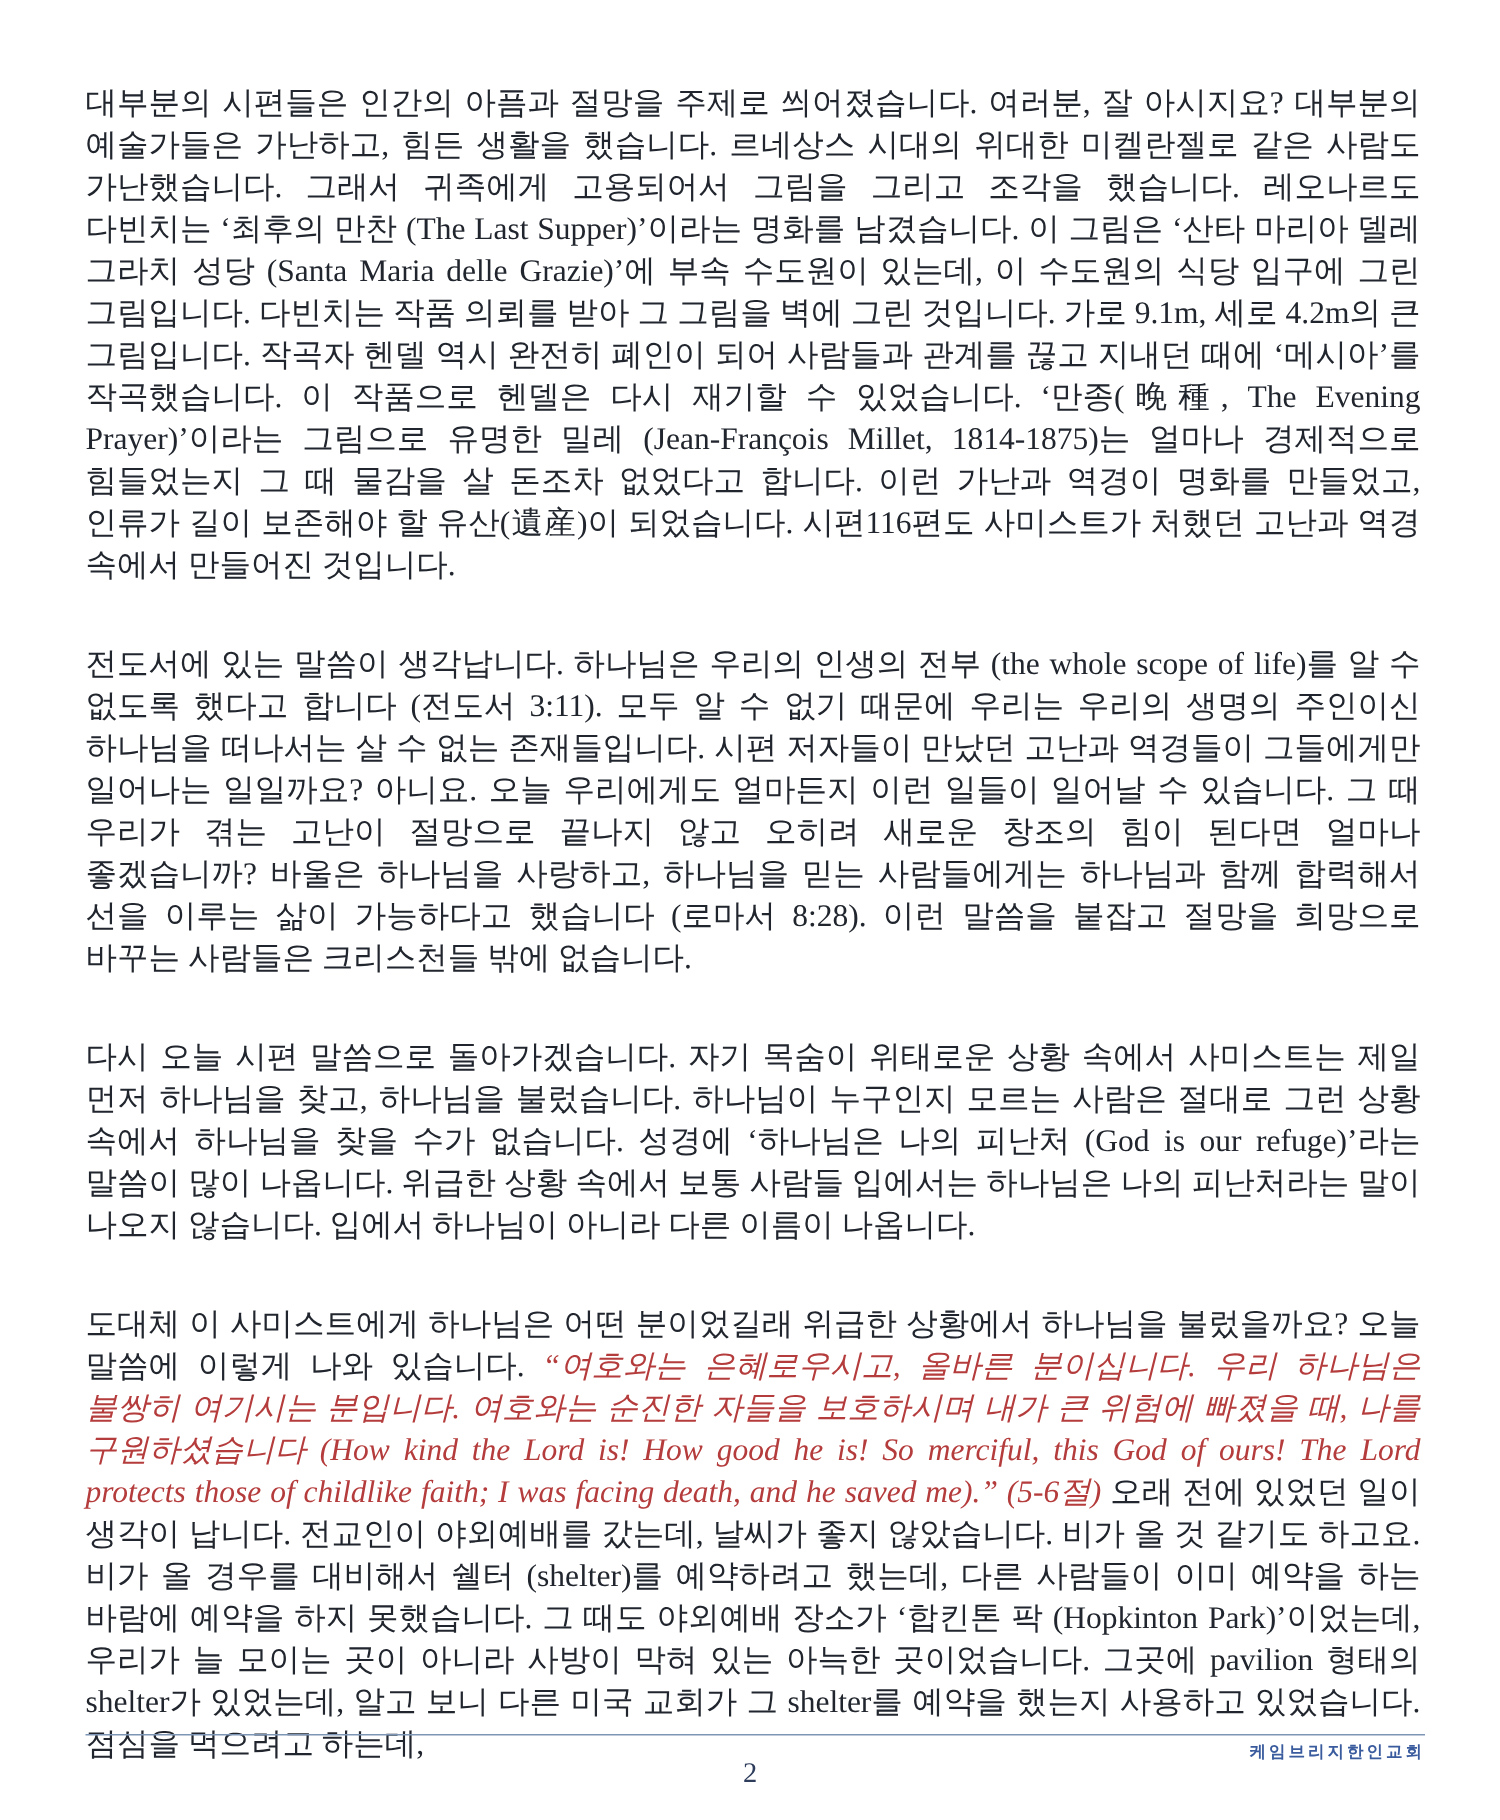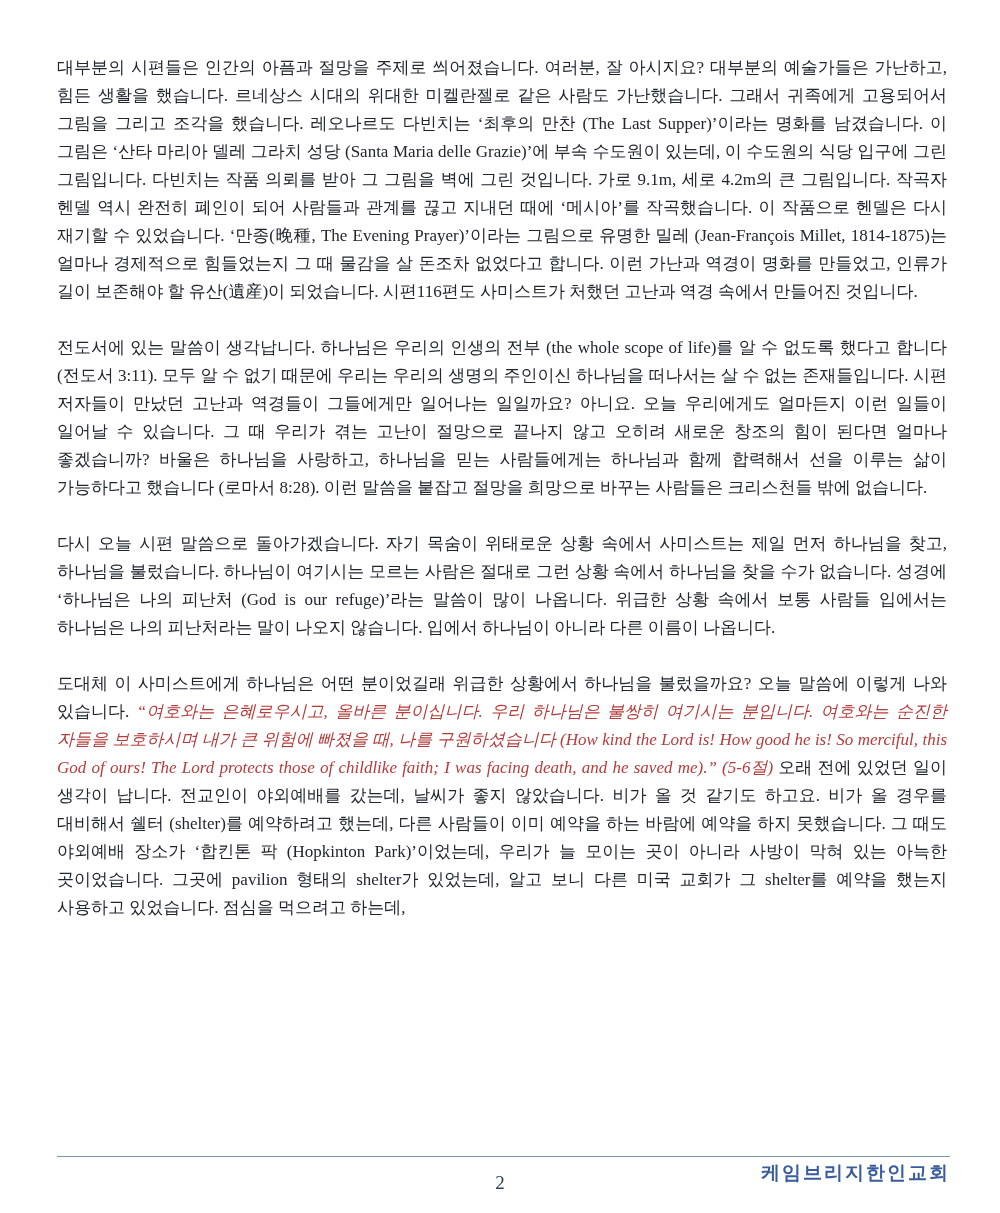--- a/index.html
+++ b/index.html
@@ -23,46 +23,46 @@
     color: var(--body-text);
     overflow: hidden;
   }
   .content {
     position: absolute;
     top: 54px;
     left: 57px;
     right: 53px;
   }
   .para {
-    font-size: 17px;
+    font-size: 21px;
     line-height: 28px;
     text-align: justify;
     color: var(--body-text);
     word-break: keep-all;
     overflow-wrap: break-word;
   }
-  .para + .para { margin-top: 28px; }
+  .para + .para { margin-top: 38px; }
   .seg { color: var(--body-text); }
   .seg.quote { color: var(--quote-red); font-style: italic; }
   .footer {
     position: absolute;
     left: 57px;
     right: 50px;
     top: 1156px;
   }
   .footer-rule {
     border: none;
     border-top: 1.5px solid var(--rule-blue);
     height: 0;
   }
   .footer-org {
     display: block;
     text-align: right;
     margin-top: 3px;
-    font-size: 19px;
+    font-size: 11px;
     font-weight: bold;
     letter-spacing: 2px;
     color: var(--footer-blue);
   }
   .page-number {
     position: absolute;
     left: 0;
     right: 0;
     top: 1172px;
     text-align: center;
@@ -71,21 +71,21 @@
   }
 </style>
 </head>
 <body>
 
 <div class="page">
 
   <div class="content">
       <p class="para"><span class="seg">대부분의 시편들은 인간의 아픔과 절망을 주제로 씌어졌습니다. 여러분, 잘 아시지요? 대부분의 예술가들은 가난하고, 힘든 생활을 했습니다. 르네상스 시대의 위대한 미켈란젤로 같은 사람도 가난했습니다. 그래서 귀족에게 고용되어서 그림을 그리고 조각을 했습니다. 레오나르도 다빈치는 ‘최후의 만찬 (The Last Supper)’이라는 명화를 남겼습니다. 이 그림은 ‘산타 마리아 델레 그라치 성당 (Santa Maria delle Grazie)’에 부속 수도원이 있는데, 이 수도원의 식당 입구에 그린 그림입니다. 다빈치는 작품 의뢰를 받아 그 그림을 벽에 그린 것입니다. 가로 9.1m, 세로 4.2m의 큰 그림입니다. 작곡자 헨델 역시 완전히 폐인이 되어 사람들과 관계를 끊고 지내던 때에 ‘메시아’를 작곡했습니다. 이 작품으로 헨델은 다시 재기할 수 있었습니다. ‘만종(晚種, The Evening Prayer)’이라는 그림으로 유명한 밀레 (Jean-François Millet, 1814-1875)는 얼마나 경제적으로 힘들었는지 그 때 물감을 살 돈조차 없었다고 합니다. 이런 가난과 역경이 명화를 만들었고, 인류가 길이 보존해야 할 유산(遺産)이 되었습니다. 시편116편도 사미스트가 처했던 고난과 역경 속에서 만들어진 것입니다.</span></p>
       <p class="para"><span class="seg">전도서에 있는 말씀이 생각납니다. 하나님은 우리의 인생의 전부 (the whole scope of life)를 알 수 없도록 했다고 합니다 (전도서 3:11). 모두 알 수 없기 때문에 우리는 우리의 생명의 주인이신 하나님을 떠나서는 살 수 없는 존재들입니다. 시편 저자들이 만났던 고난과 역경들이 그들에게만 일어나는 일일까요? 아니요. 오늘 우리에게도 얼마든지 이런 일들이 일어날 수 있습니다. 그 때 우리가 겪는 고난이 절망으로 끝나지 않고 오히려 새로운 창조의 힘이 된다면 얼마나 좋겠습니까? 바울은 하나님을 사랑하고, 하나님을 믿는 사람들에게는 하나님과 함께 합력해서 선을 이루는 삶이 가능하다고 했습니다 (로마서 8:28). 이런 말씀을 붙잡고 절망을 희망으로 바꾸는 사람들은 크리스천들 밖에 없습니다.</span></p>
-      <p class="para"><span class="seg">다시 오늘 시편 말씀으로 돌아가겠습니다. 자기 목숨이 위태로운 상황 속에서 사미스트는 제일 먼저 하나님을 찾고, 하나님을 불렀습니다. 하나님이 여기시는 모르는 사람은 절대로 그런 상황 속에서 하나님을 찾을 수가 없습니다. 성경에 ‘하나님은 나의 피난처 (God is our refuge)’라는 말씀이 많이 나옵니다. 위급한 상황 속에서 보통 사람들 입에서는 하나님은 나의 피난처라는 말이 나오지 않습니다. 입에서 하나님이 아니라 다른 이름이 나옵니다.</span></p>
+      <p class="para"><span class="seg">다시 오늘 시편 말씀으로 돌아가겠습니다. 자기 목숨이 위태로운 상황 속에서 사미스트는 제일 먼저 하나님을 찾고, 하나님을 불렀습니다. 하나님이 누구인지 모르는 사람은 절대로 그런 상황 속에서 하나님을 찾을 수가 없습니다. 성경에 ‘하나님은 나의 피난처 (God is our refuge)’라는 말씀이 많이 나옵니다. 위급한 상황 속에서 보통 사람들 입에서는 하나님은 나의 피난처라는 말이 나오지 않습니다. 입에서 하나님이 아니라 다른 이름이 나옵니다.</span></p>
       <p class="para"><span class="seg">도대체 이 사미스트에게 하나님은 어떤 분이었길래 위급한 상황에서 하나님을 불렀을까요? 오늘 말씀에 이렇게 나와 있습니다. </span><span class="seg quote">“여호와는 은혜로우시고, 올바른 분이십니다. 우리 하나님은 불쌍히 여기시는 분입니다. 여호와는 순진한 자들을 보호하시며 내가 큰 위험에 빠졌을 때, 나를 구원하셨습니다 (How kind the Lord is! How good he is! So merciful, this God of ours! The Lord protects those of childlike faith; I was facing death, and he saved me).” (5-6절)</span><span class="seg"> 오래 전에 있었던 일이 생각이 납니다. 전교인이 야외예배를 갔는데, 날씨가 좋지 않았습니다. 비가 올 것 같기도 하고요. 비가 올 경우를 대비해서 쉘터 (shelter)를 예약하려고 했는데, 다른 사람들이 이미 예약을 하는 바람에 예약을 하지 못했습니다. 그 때도 야외예배 장소가 ‘합킨톤 팍 (Hopkinton Park)’이었는데, 우리가 늘 모이는 곳이 아니라 사방이 막혀 있는 아늑한 곳이었습니다. 그곳에 pavilion 형태의 shelter가 있었는데, 알고 보니 다른 미국 교회가 그 shelter를 예약을 했는지 사용하고 있었습니다. 점심을 먹으려고 하는데,</span></p>
     </div>
 
   <div class="footer">
     <hr class="footer-rule">
     <span class="footer-org">케임브리지한인교회</span>
   </div>
 
   <div class="page-number">2</div>
 

